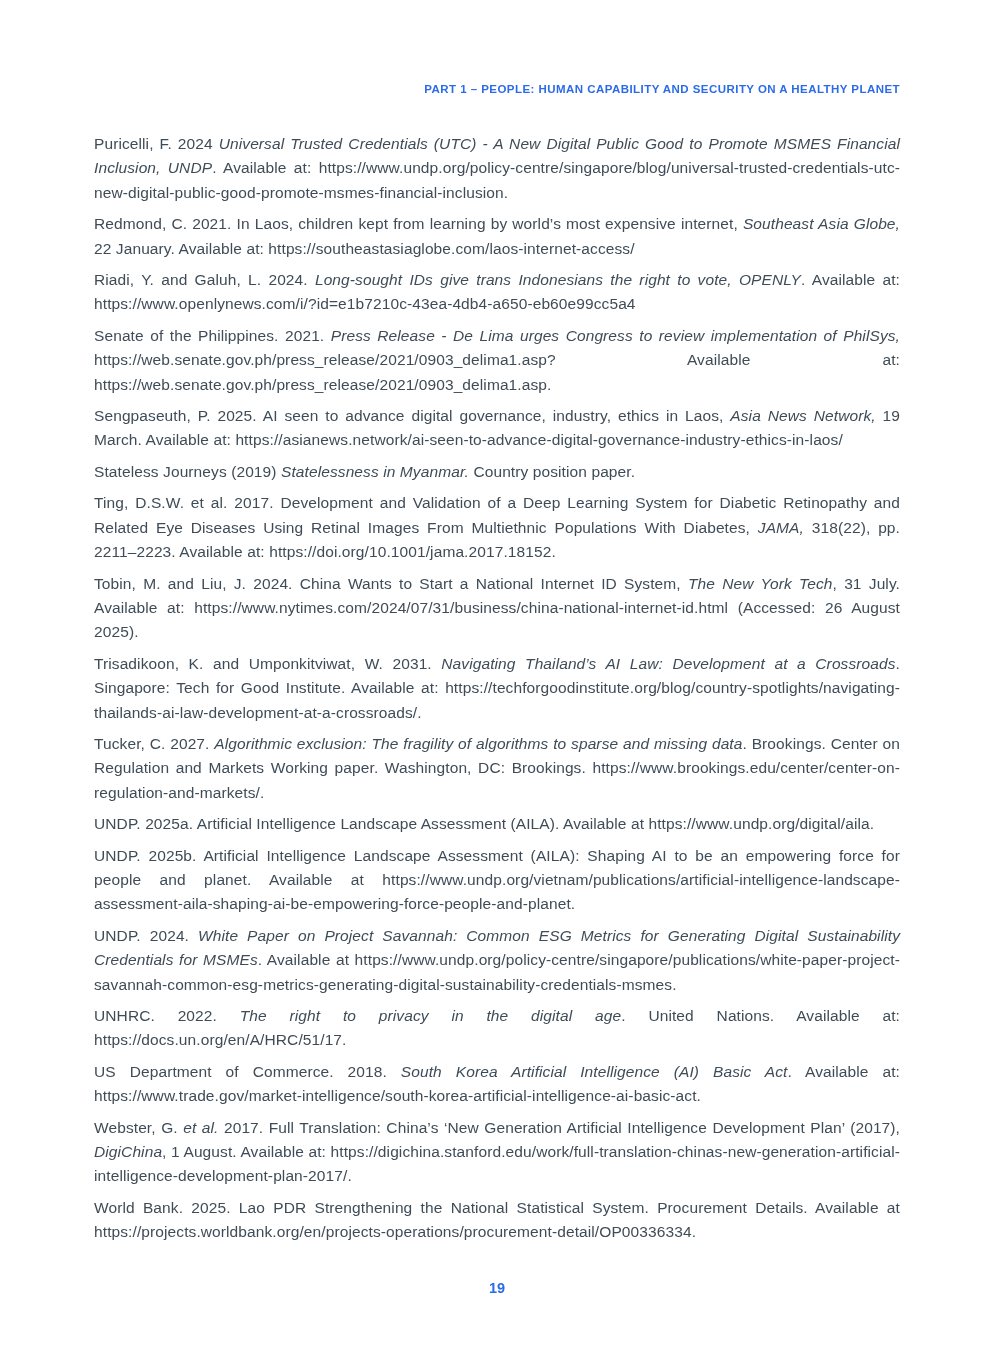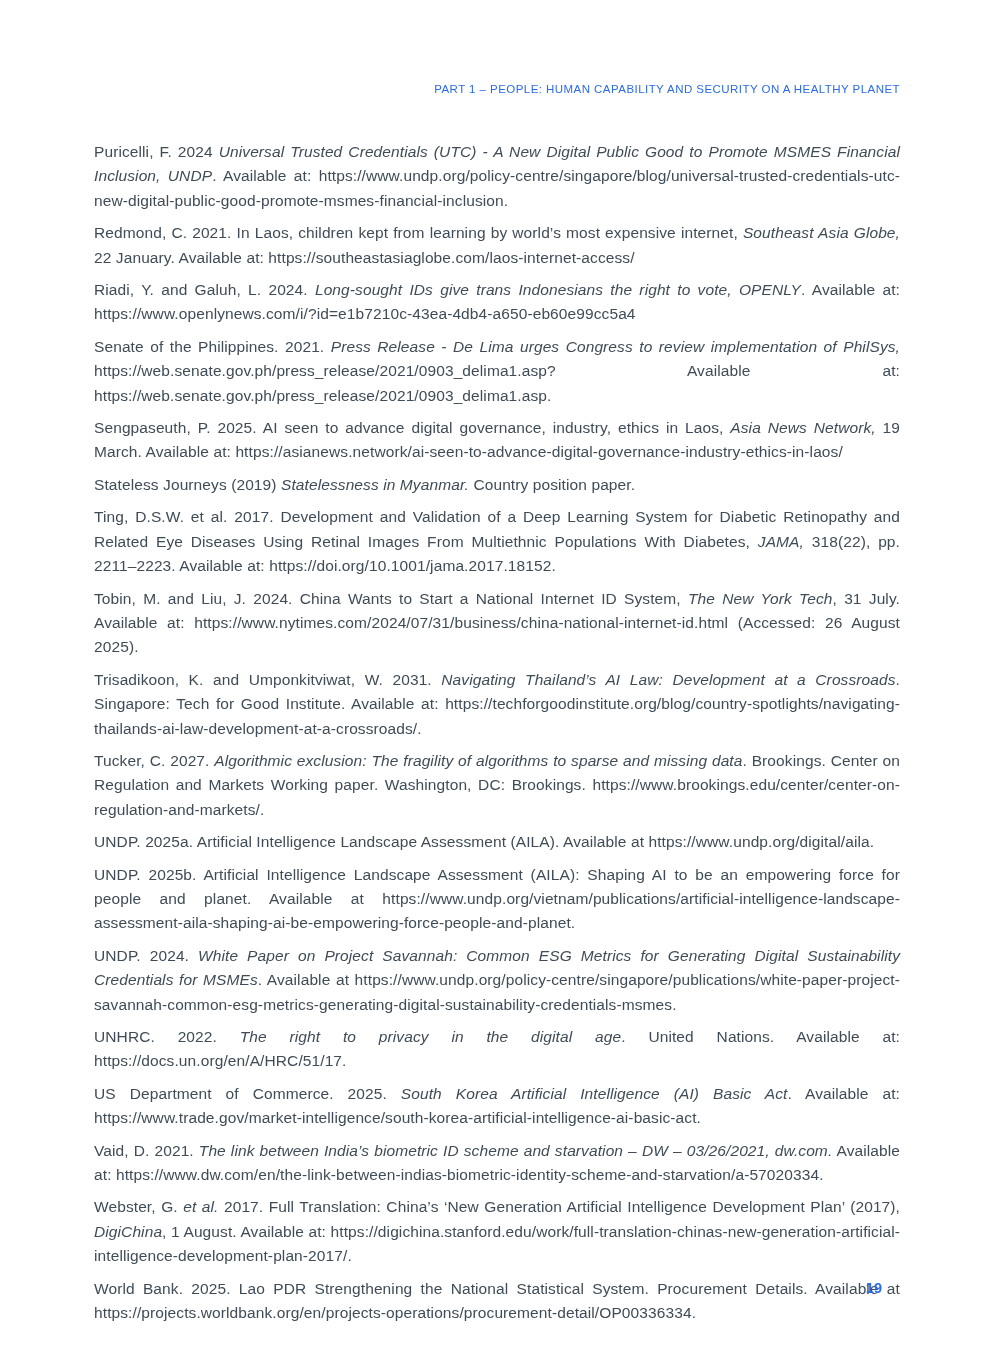--- a/index.html
+++ b/index.html
@@ -16,48 +16,48 @@
     overflow: hidden;
   }
   .running-header {
     position: absolute;
     top: 83px;
     left: 94px;
     width: 806px;
     text-align: right;
     color: #2b6be9;
     font-size: 11.5px;
-    font-weight: 400;
+    font-weight: 700;
     letter-spacing: 0.45px;
   }
   .references {
     position: absolute;
     top: 132px;
     left: 94px;
     width: 806px;
     color: #3f4c57;
     font-size: 15.5px;
     line-height: 24.4px;
     letter-spacing: 0.1px;
   }
   p.ref {
-    margin: 8px 0 7px 0;
+    margin: 0 0 7px 0;
     text-align: justify;
     overflow-wrap: anywhere;
   }
   p.ref .i {
     font-style: italic;
     font-weight: 500;
   }
   .page-number {
     position: absolute;
     top: 1280px;
-    left: 76px;
+    left: 94px;
     width: 806px;
-    text-align: right;
+    text-align: center;
     color: #2b6be9;
     font-size: 14.5px;
     font-weight: 700;
   }
 </style>
 </head>
 <body>
 
 <div class="page">
   <div class="running-header">PART 1 – PEOPLE: HUMAN CAPABILITY AND SECURITY ON A HEALTHY PLANET</div>
@@ -70,20 +70,19 @@
       <p class="ref"><span>Sengpaseuth, P. 2025. AI seen to advance digital governance, industry, ethics in Laos, </span><span class="i">Asia News Network,</span><span> 19 March. Available at: https://asianews.network/ai-seen-to-advance-digital-governance-industry-ethics-in-laos/</span></p>
       <p class="ref"><span>Stateless Journeys (2019) </span><span class="i">Statelessness in Myanmar.</span><span> Country position paper.</span></p>
       <p class="ref"><span>Ting, D.S.W. et al. 2017. Development and Validation of a Deep Learning System for Diabetic Retinopathy and Related Eye Diseases Using Retinal Images From Multiethnic Populations With Diabetes, </span><span class="i">JAMA,</span><span> 318(22), pp. 2211–2223. Available at: https://doi.org/10.1001/jama.2017.18152.</span></p>
       <p class="ref"><span>Tobin, M. and Liu, J. 2024. China Wants to Start a National Internet ID System, </span><span class="i">The New York Tech</span><span>, 31 July. Available at: https://www.nytimes.com/2024/07/31/business/china-national-internet-id.html (Accessed: 26 August 2025).</span></p>
       <p class="ref"><span>Trisadikoon, K. and Umponkitviwat, W. 2031. </span><span class="i">Navigating Thailand’s AI Law: Development at a Crossroads</span><span>. Singapore: Tech for Good Institute. Available at: https://techforgoodinstitute.org/blog/country-spotlights/navigating-thailands-ai-law-development-at-a-crossroads/.</span></p>
       <p class="ref"><span>Tucker, C. 2027. </span><span class="i">Algorithmic exclusion: The fragility of algorithms to sparse and missing data</span><span>. Brookings. Center on Regulation and Markets Working paper. Washington, DC: Brookings. https://www.brookings.edu/center/center-on-regulation-and-markets/.</span></p>
       <p class="ref"><span>UNDP. 2025a. Artificial Intelligence Landscape Assessment (AILA). Available at https://www.undp.org/digital/aila.</span></p>
       <p class="ref"><span>UNDP. 2025b. Artificial Intelligence Landscape Assessment (AILA): Shaping AI to be an empowering force for people and planet. Available at https://www.undp.org/vietnam/publications/artificial-intelligence-landscape-assessment-aila-shaping-ai-be-empowering-force-people-and-planet.</span></p>
       <p class="ref"><span>UNDP. 2024. </span><span class="i">White Paper on Project Savannah: Common ESG Metrics for Generating Digital Sustainability Credentials for MSMEs</span><span>. Available at https://www.undp.org/policy-centre/singapore/publications/white-paper-project-savannah-common-esg-metrics-generating-digital-sustainability-credentials-msmes.</span></p>
       <p class="ref"><span>UNHRC. 2022. </span><span class="i">The right to privacy in the digital age</span><span>. United Nations. Available at: https://docs.un.org/en/A/HRC/51/17.</span></p>
-      <p class="ref"><span>US Department of Commerce. 2025. </span><span class="i">South Korea Artificial Intelligence (AI) Basic Act</span><span>. Available at: https://www.trade.gov/market-intelligence/south-korea-artificial-intelligence-ai-basic-act.</span></p>
-      <p class="ref"><span>Vaid, D. 2021. </span><span class="i">The link between India’s biometric ID scheme and starvation – DW – 03/26/2021, dw.com.</span><span> Available at: https://www.dw.com/en/the-link-between-indias-biometric-identity-scheme-and-starvation/a-57020334.</span></p>
+      <p class="ref"><span>US Department of Commerce. 2018. </span><span class="i">South Korea Artificial Intelligence (AI) Basic Act</span><span>. Available at: https://www.trade.gov/market-intelligence/south-korea-artificial-intelligence-ai-basic-act.</span></p>
       <p class="ref"><span>Webster, G. </span><span class="i">et al.</span><span> 2017. Full Translation: China’s ‘New Generation Artificial Intelligence Development Plan’ (2017), </span><span class="i">DigiChina</span><span>, 1 August. Available at: https://digichina.stanford.edu/work/full-translation-chinas-new-generation-artificial-intelligence-development-plan-2017/.</span></p>
       <p class="ref"><span>World Bank. 2025. Lao PDR Strengthening the National Statistical System. Procurement Details. Available at https://projects.worldbank.org/en/projects-operations/procurement-detail/OP00336334.</span></p>
     </div>
 
   <div class="page-number">19</div>
 </div>
 
 </body></html>

